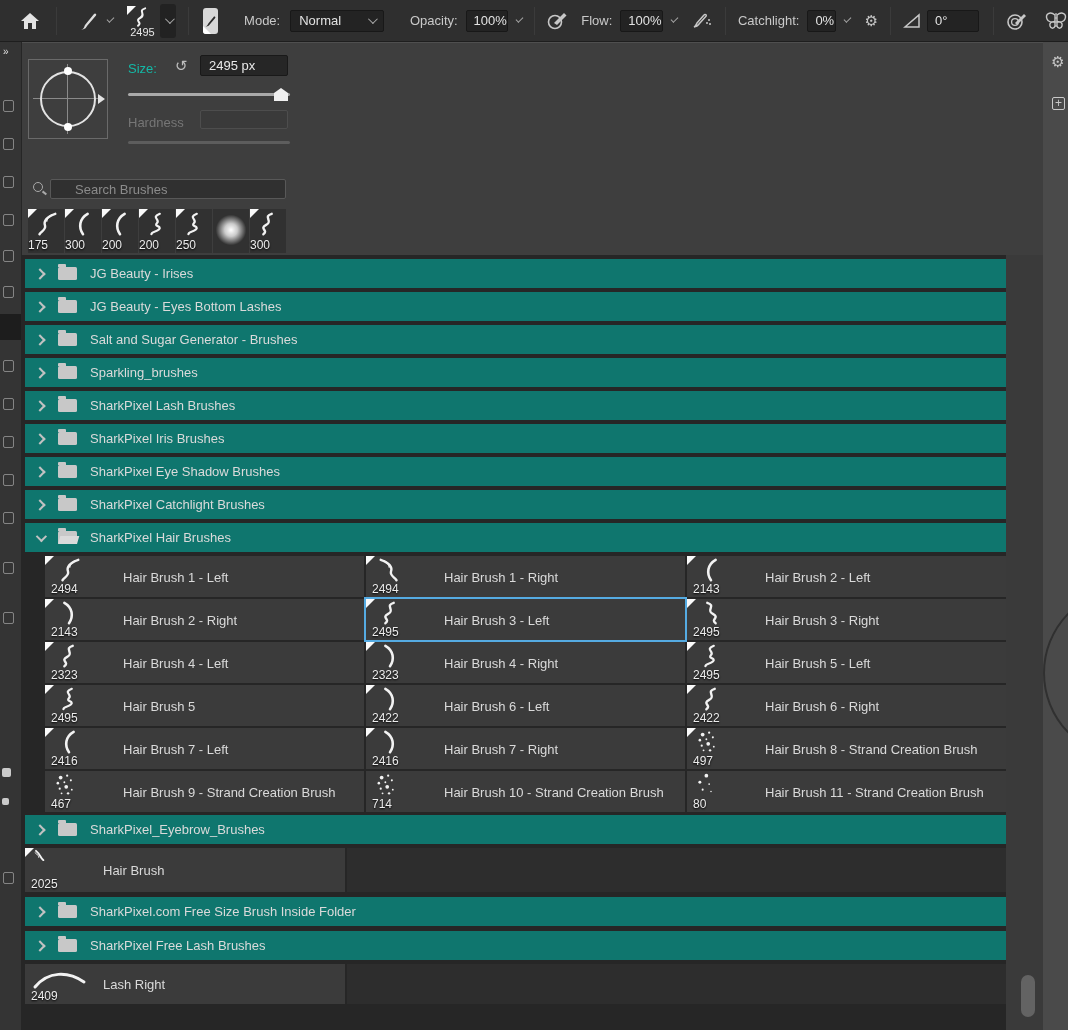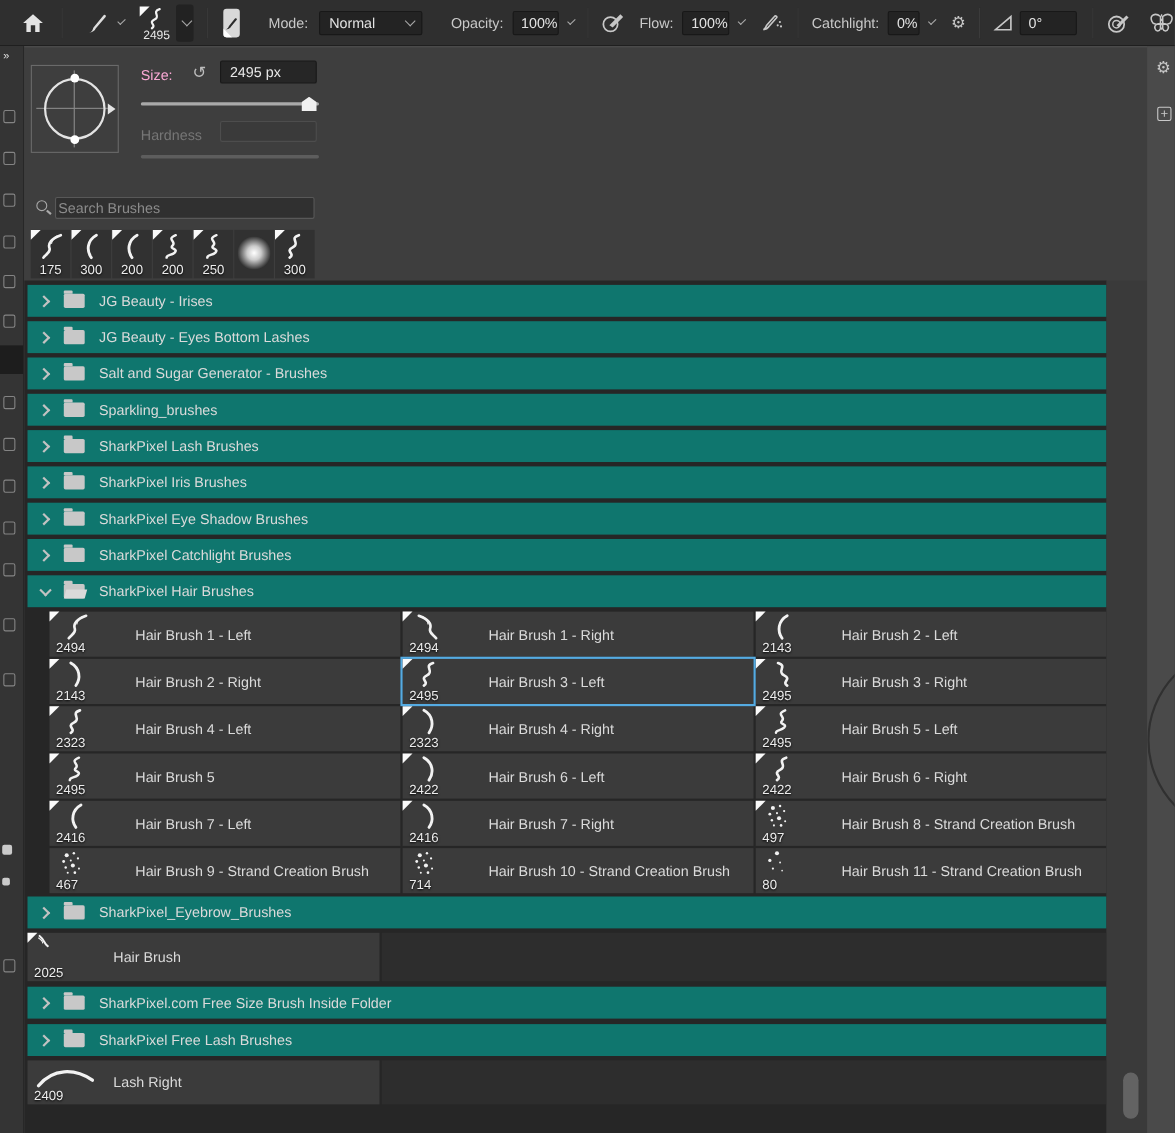--- a/index.html
+++ b/index.html
@@ -50,46 +50,46 @@
   .settings { position:relative; height:136px; }
   .angle-widget { position:absolute; left:6px; top:16px; width:80px; height:80px;
                   border:1px solid #6a6a6a; }
   .angle-circle { position:absolute; left:11px; top:11px; width:56px; height:56px;
                   border:2px solid #e3e3e3; border-radius:50%; }
   .angle-h { position:absolute; left:4px; top:38px; width:70px; height:1px; background:#8a8a8a; }
   .angle-v { position:absolute; left:38px; top:4px; width:1px; height:70px; background:#8a8a8a; }
   .angle-dot { position:absolute; width:8px; height:8px; background:#fff; border-radius:50%; left:35px; }
   .angle-arrow { position:absolute; right:2px; top:34px; width:0; height:0;
                  border-left:7px solid #e3e3e3; border-top:5px solid transparent; border-bottom:5px solid transparent; }
-  .size-label { position:absolute; left:106px; top:18px; font-size:13px; color:#f9a8d4; }
+  .size-label { position:absolute; left:106px; top:18px; font-size:13px; color:#14b8a6; }
   .undo-ic { position:absolute; left:153px; top:14px; font-size:15px; color:#bdbdbd; }
   .size-input { position:absolute; left:178px; top:12px; width:88px; height:21px;
                 background:#262626; border:1px solid #191919; border-radius:2px;
                 color:#e8e8e8; font-size:13px; padding-left:8px; font-family:"Liberation Sans",sans-serif; }
   .slider { position:absolute; height:3px; background:#a9a9a9; border-radius:2px; }
   .slider.disabled { background:#5d5d5d; }
   .sl-thumb { position:absolute; width:14px; height:13px; background:#f0f0f0;
               clip-path:polygon(50% 0,100% 38%,100% 100%,0 100%,0 38%); top:-5px; }
   .hard-label { position:absolute; left:106px; top:72px; font-size:13px; color:#767676; }
   .hard-input { position:absolute; left:178px; top:67px; width:88px; height:19px;
                 background:#3a3a3a; border:1px solid #4d4d4d; border-radius:2px; }
   
   .search-row { position:absolute; left:0; top:136px; width:100%; height:26px; }
   .mag { position:absolute; left:11px; top:3px; width:10px; height:10px;
          border:1.8px solid #a9a9a9; border-radius:50%; }
   .mag::after { content:''; position:absolute; left:8px; top:9px; width:5px; height:1.8px;
                 background:#a9a9a9; transform:rotate(40deg); }
   .search-input { position:absolute; left:28px; top:0; width:236px; height:20px;
                   background:#303030; border:1px solid #585858; border-radius:2px;
-                  color:#d8d8d8; font-size:13px; padding-left:2px; font-family:"Liberation Sans",sans-serif; }
+                  color:#d8d8d8; font-size:13px; padding-left:24px; font-family:"Liberation Sans",sans-serif; }
   .search-input::placeholder { color:#8b8b8b; }
   
   .recents { position:absolute; left:6px; top:166px; display:flex; gap:1px; }
   .rtile { width:36px; height:44px; background:#313131; position:relative; }
-  .rtile .num { position:absolute; bottom:1px; width:100%; text-align:center;
+  .rtile .num { position:absolute; bottom:1px; width:100%; text-align:left;
                 font-size:12px; color:#ececec; text-shadow:0 1px 2px #000; }
   .badge { position:absolute; top:0; left:0; width:0; height:0;
            border-top:9px solid #fafafa; border-right:9px solid transparent; z-index:2; }
   .soft-blob { position:absolute; left:3px; top:4px; width:30px; height:30px;
                background:radial-gradient(circle, #ffffff 0%, rgba(255,255,255,.75) 30%, rgba(255,255,255,0) 72%); }
   
   .list { position:absolute; left:0; top:212px; width:984px; height:776px;
           background:#262626; overflow:hidden; padding-top:4px; }
   .frow { margin:0 0 4px 3px; width:981px; height:29px; background:#0f766e;
           display:flex; align-items:center; padding-left:11px; }

